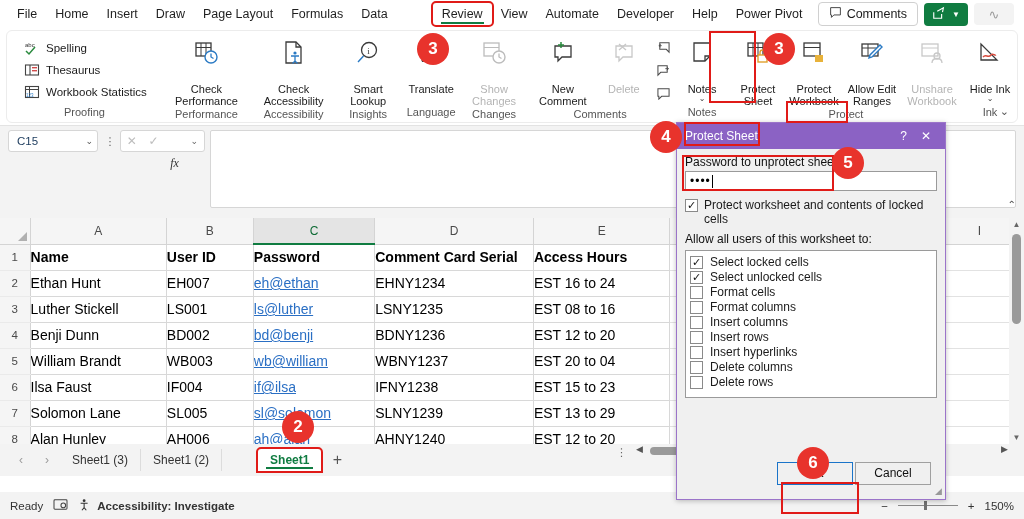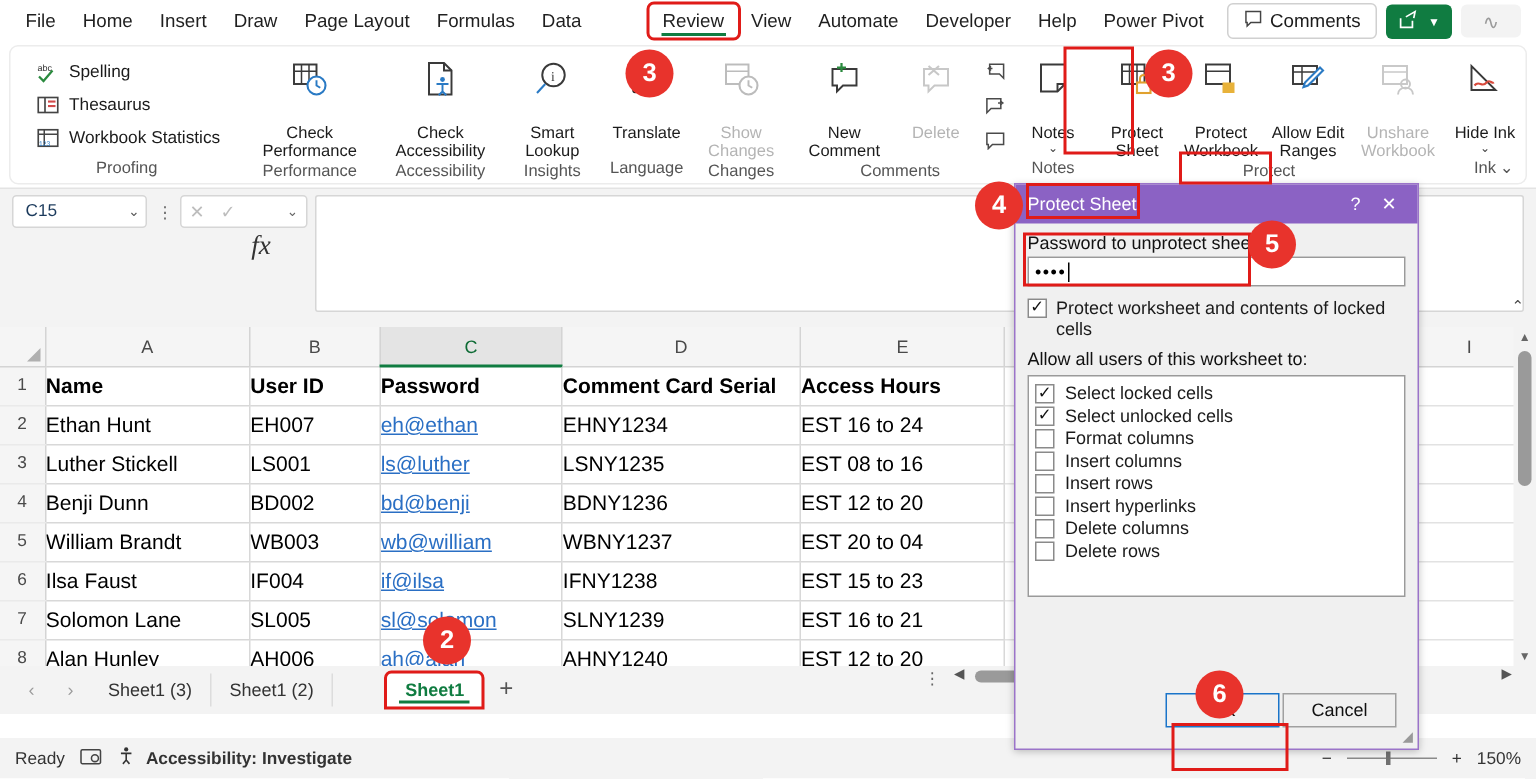--- a/index.html
+++ b/index.html
@@ -94,21 +94,21 @@
   #namebox .chev { color:#555; font-size:9px; }
   #dotsbtn { position:absolute; left:104px; top:6px; width:12px; height:18px;
     display:flex; align-items:center; justify-content:center; color:#666; font-size:11px; }
   #fxgroup {
     position:absolute; left:120px; top:4px; width:85px; height:22px;
     background:#fff; border:1px solid #d6d6d6; border-radius:3px;
     display:flex; align-items:center; justify-content:space-around; font-size:12px;
   }
   #fxgroup .x { color:#bdbdbd; }
   #fxgroup .ck { color:#bdbdbd; }
-  #fxgroup .fx { color:#333; font-style:italic; font-family:"Liberation Serif",serif; font-size:18px;margin-top:44px; }
+  #fxgroup .fx { color:#333; font-style:italic; font-family:"Liberation Serif",serif; font-size:12px;margin-top:44px; }
   #fxgroup .chev { color:#666; font-size:9px; }
   #formula-input {
     position:absolute; left:210px; top:4px; right:8px; height:78px;
     background:#fff; border:1px solid #d6d6d6; border-radius:2px;
   }
   #formula-collapse {
     position:absolute; right:8px; bottom:8px; color:#444; font-size:10px;
   }
 
   
@@ -642,21 +642,21 @@
       <td class="cell empty"></td>
       <td class="cell empty"></td>
       <td class="cell empty"></td>
     </tr>
     <tr>
       <td class="rowh">7</td>
       <td class="cell">Solomon Lane</td>
       <td class="cell">SL005</td>
       <td class="cell link">sl@solomon</td>
       <td class="cell">SLNY1239</td>
-      <td class="cell">EST 16 to 21</td>
+      <td class="cell">EST 13 to 29</td>
       <td class="cell empty"></td>
       <td class="cell empty"></td>
       <td class="cell empty"></td>
       <td class="cell empty"></td>
     </tr>
     <tr>
       <td class="rowh">8</td>
       <td class="cell">Alan Hunley</td>
       <td class="cell">AH006</td>
       <td class="cell link">ah@alan</td>
@@ -742,20 +742,24 @@
       <div class="chkline">
         <span class="cbx">✓</span>
         <span>Select locked cells</span>
       </div>
       <div class="chkline">
         <span class="cbx">✓</span>
         <span>Select unlocked cells</span>
       </div>
       <div class="chkline">
         <span class="cbx"></span>
+        <span>Format cells</span>
+      </div>
+      <div class="chkline">
+        <span class="cbx"></span>
         <span>Format columns</span>
       </div>
       <div class="chkline">
         <span class="cbx"></span>
         <span>Insert columns</span>
       </div>
       <div class="chkline">
         <span class="cbx"></span>
         <span>Insert rows</span>
       </div>

